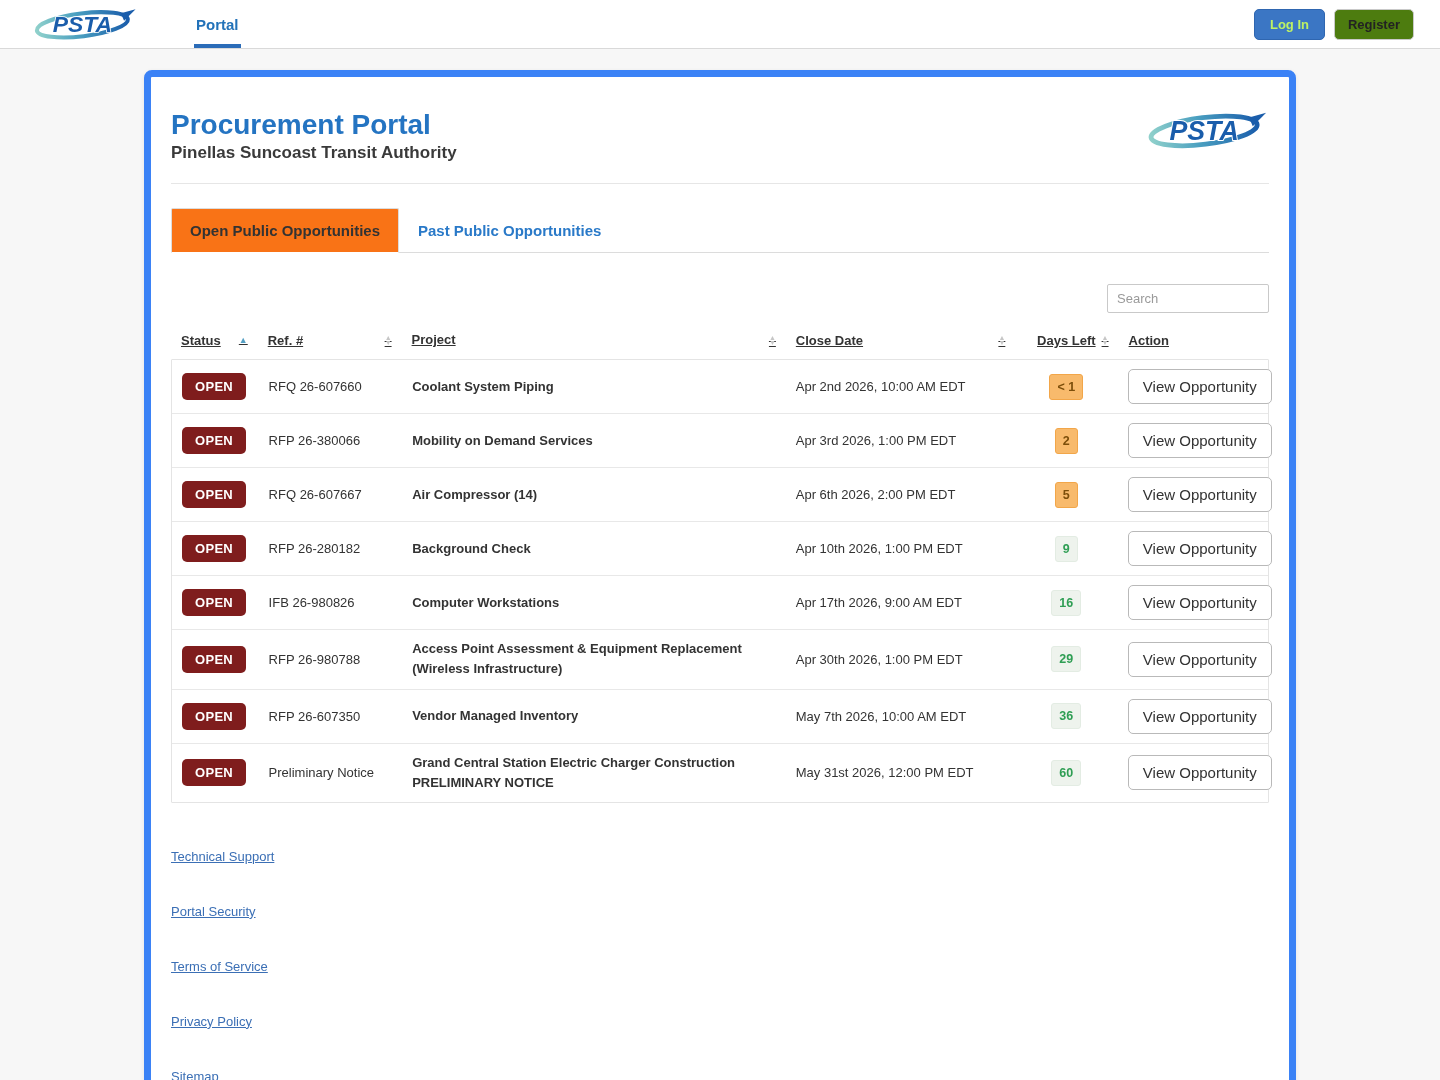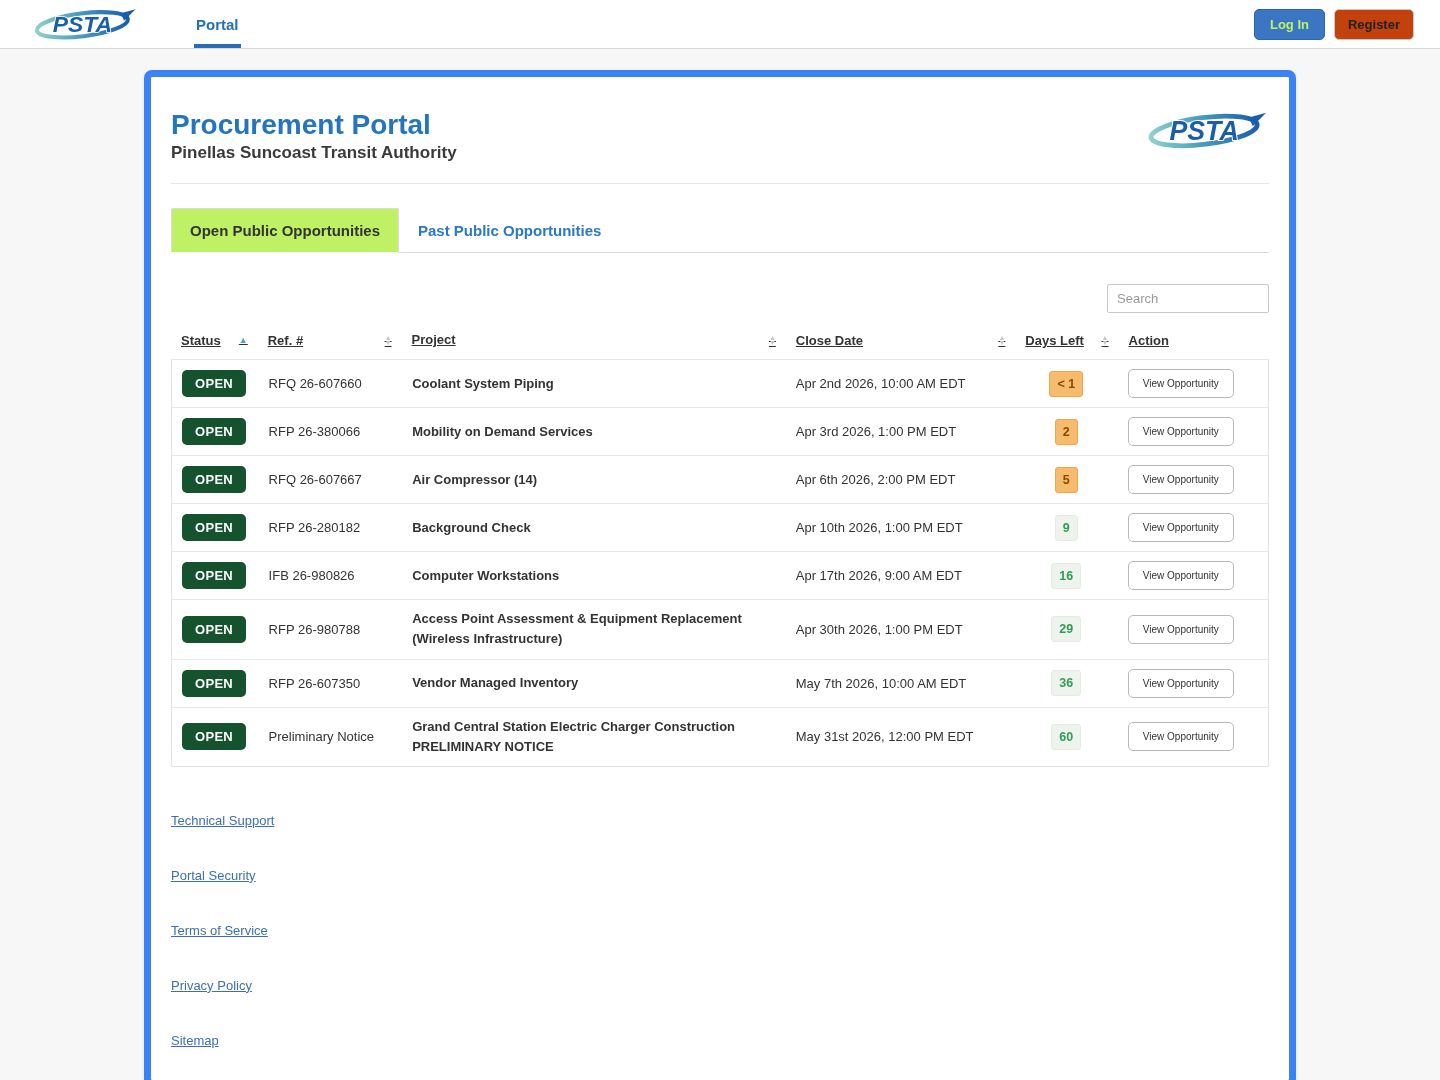--- a/index.html
+++ b/index.html
@@ -22,21 +22,21 @@
     border-bottom: 4px solid #2b6cb8; border-top: 4px solid transparent;
     padding: 0 2px; cursor: pointer; text-decoration: none;
   }
   .nav-right { margin-left: auto; display: flex; align-items: center; gap: 9px; }
   .btn-login {
     background: #3b76c4; color: #bef264; border: 1px solid #2f66b0;
     border-radius: 5px; padding: 7px 15px; font-weight: bold; font-size: 13px; cursor: pointer;
     font-family: "Liberation Sans", sans-serif;
   }
   .btn-register {
-    background: #c2410c; color: #222; border: 1px solid #c9c9c9;
+    background: #4d7c0f; color: #222; border: 1px solid #c9c9c9;
     border-radius: 5px; padding: 7px 13px; font-weight: bold; font-size: 13px; cursor: pointer;
     font-family: "Liberation Sans", sans-serif;
   }
   
   .card {
     width: 1152px; margin: 21px auto 0; background: #fff;
     border: 7px solid #3b82f6; border-radius: 8px;
     box-shadow: 0 1px 4px rgba(0,0,0,0.07);
     padding: 20px 20px 24px; min-height: 712px;
   }
@@ -46,21 +46,21 @@
   }
   .page-title { color: #2474c2; font-size: 28px; font-weight: bold; margin: 0 0 2px; line-height: 1.15; }
   .page-subtitle { color: #3a3a3a; font-size: 17px; font-weight: bold; }
   
   .tabs { margin-top: 24px; display: flex; border-bottom: 1px solid #dcdcdc; }
   .tab {
     padding: 13px 18px; font-size: 15px; font-weight: bold; cursor: pointer;
     background: transparent; border: 1px solid transparent; margin-bottom: -1px;
   }
   .tab.active {
-    color: #333; background: #bef264;
+    color: #333; background: #f97316;
     border: 1px solid #dcdcdc; border-bottom: 1px solid #fff; border-radius: 2px 2px 0 0;
   }
   .tab.inactive { color: #2979c8; }
   
   .search-row { display: flex; justify-content: flex-end; margin: 31px 0 10px; }
   .search-input {
     width: 162px; height: 29px; border: 1px solid #c9c9c9; border-radius: 2px;
     padding: 0 9px; font-size: 13px; color: #333; outline: none;
     font-family: "Liberation Sans", sans-serif;
   }
@@ -78,34 +78,34 @@
   .trow { display: flex; align-items: center; border-bottom: 1px solid #e8e8e8; min-height: 48px; }
   .trow:last-child { border-bottom: none; }
   .td { padding: 9px 10px; font-size: 13px; color: #333; }
   
   .c-status { width: 7.9%; }
   .c-ref    { width: 13.1%; }
   .c-project{ width: 35.0%; font-weight: bold; line-height: 1.55; }
   .c-close  { width: 20.9%; }
   .c-days   { width: 9.4%; text-align: center; }
   .c-action { width: 13.7%; }
-  .th.c-days { justify-content: space-between; text-align: left; }
+  .th.c-days { justify-content: flex-end; text-align: left; }
   .badge-open {
-    display: inline-block; background: #14532d; color: #fff; font-weight: bold;
+    display: inline-block; background: #7f1d1d; color: #fff; font-weight: bold;
     font-size: 13px; padding: 6px 13px; border-radius: 5px; letter-spacing: 0.3px;
   }
   .days-badge {
     display: inline-block; min-width: 13px; text-align: center;
     padding: 5px 7px; font-size: 12.5px; font-weight: bold; border-radius: 3px;
   }
   .badge-orange { background: #f8ba6c; color: #7c4e0a; border: 1px solid #f2a649; }
   .badge-green  { background: #eef3ed; color: #2f9e54; border: 1px solid #e3ece3; }
   .btn-view {
     background: #fff; border: 1px solid #b9b9b9; border-radius: 5px;
-    padding: 8px 14px; font-size: 10px; color: #333; cursor: pointer; white-space: nowrap;
+    padding: 8px 14px; font-size: 15px; color: #333; cursor: pointer; white-space: nowrap;
     font-family: "Liberation Sans", sans-serif;
   }
   
   .footer-links { margin-top: 42px; display: flex; gap: 40px; padding: 4px 0 8px; flex-direction: column; }
   .footer-link { color: #3b6fb5; font-size: 13px; text-decoration: underline; cursor: pointer; }
 </style>
 </head>
 <body>
 
 <div class="navbar">

